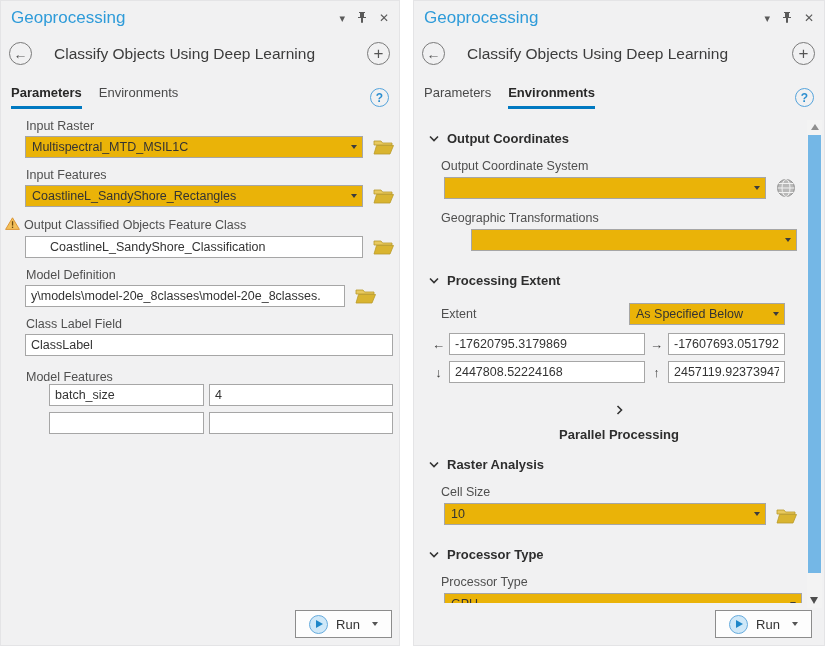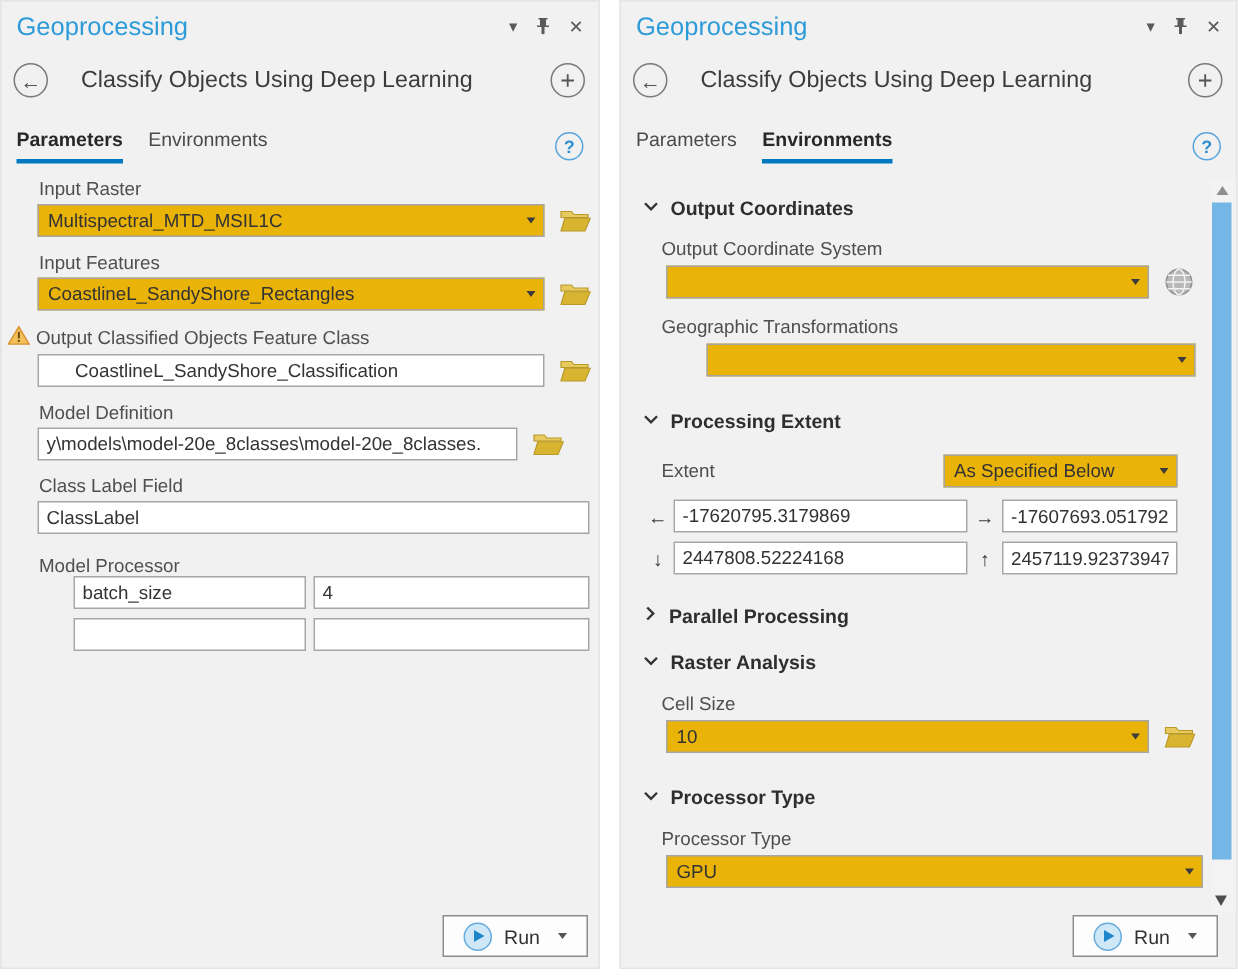--- a/index.html
+++ b/index.html
@@ -53,21 +53,21 @@
                display:flex; align-items:center; justify-content:center; }
   .play-tri { width:0; height:0; border-top:4.5px solid transparent; border-bottom:4.5px solid transparent; border-left:7px solid #1f87c9; margin-left:2px; }
   .run-label { font-size:13px; color:#333; }
   .run-caret { width:0; height:0; border-left:3.5px solid transparent; border-right:3.5px solid transparent; border-top:4px solid #555; margin-left:4px; }
 
   
   .r-content { position:absolute; top:118px; left:0; width:395px; height:484px; overflow:hidden; }
   .sec-h { display:flex; align-items:center; gap:8px; margin:14px 0 0 15px; }
   .sec-h .sec-label { font-size:13px; font-weight:bold; color:#2e2e2e; white-space:nowrap; }
   .r-label { font-size:12.5px; color:#4f4f4f; margin:12px 0 4px 27px; white-space:nowrap; }
-  .ocs-row { display:flex; align-items:center; margin-left:30px; }
+  .ocs-row { display:flex; align-items:flex-end; margin-left:30px; }
   .gt-row  { display:flex; align-items:center; margin-left:57px; margin-top:4px; }
   .globe-btn { margin-left:9px; width:22px; height:22px; display:flex; align-items:center; justify-content:center; }
   .extent-head { display:flex; align-items:center; margin:14px 24px 0 27px; }
   .extent-head .ext-lab { font-size:12.5px; color:#4f4f4f; }
   .extent-grid { display:grid; grid-template-columns:15px 196px 17px 1fr; column-gap:3px; row-gap:6px;
                  align-items:center; margin:8px 24px 0 17px; }
   .dir-arrow { font-size:13px; color:#3a3a3a; font-weight:bold; text-align:center; }
   .extent-grid .tbox { width:100%; }
 
   
@@ -164,21 +164,21 @@
             <path d="M3.5 6.5h17L17 15H1z" fill="#d9b430" stroke="#b99a28" stroke-width="0.8"></path>
           </svg>
       </span>
     </div>
 
     <div class="f-label">Class Label Field</div>
     <div class="f-row">
       <input class="tbox" style="width: 368px;" value="ClassLabel">
     </div>
 
-    <div class="f-label" style="margin-top:14px; margin-bottom:0;">Model Processor</div>
+    <div class="f-label" style="margin-top:14px; margin-bottom:0;">Model Features</div>
     <div class="ma-row">
       <input class="tbox" style="width: 155px;" value="batch_size">
       <input class="tbox" style="width: 184px;" value="4">
     </div>
     <div class="ma-row">
       <input class="tbox" style="width: 155px;">
       <input class="tbox" style="width: 184px;">
     </div>
   </div>
 
@@ -267,21 +267,21 @@
       <span class="dir-arrow">←</span>
       <input class="tbox" value="-17620795.3179869" style="">
       <span class="dir-arrow">→</span>
       <input class="tbox" value="-17607693.0517926" style="">
       <span class="dir-arrow">↓</span>
       <input class="tbox" value="2447808.52224168" style="">
       <span class="dir-arrow">↑</span>
       <input class="tbox" value="2457119.92373947" style="">
     </div>
 
-    <div class="sec-h" style="margin-top:18px;">
+    <div class="sec-h" style="margin-top:18px;flex-direction:column;">
       <span><svg width="9" height="10" viewBox="0 0 9 10">
             <polyline points="2.5,1 6.5,5 2.5,9" fill="none" stroke="#333" stroke-width="1.6"></polyline>
           </svg></span>
       <span class="sec-label">Parallel Processing</span>
     </div>
 
     <div class="sec-h" style="margin-top:13px;">
       <span><svg width="10" height="9" viewBox="0 0 10 9">
             <polyline points="1,2.5 5,6.5 9,2.5" fill="none" stroke="#333" stroke-width="1.6"></polyline>
           </svg></span>

